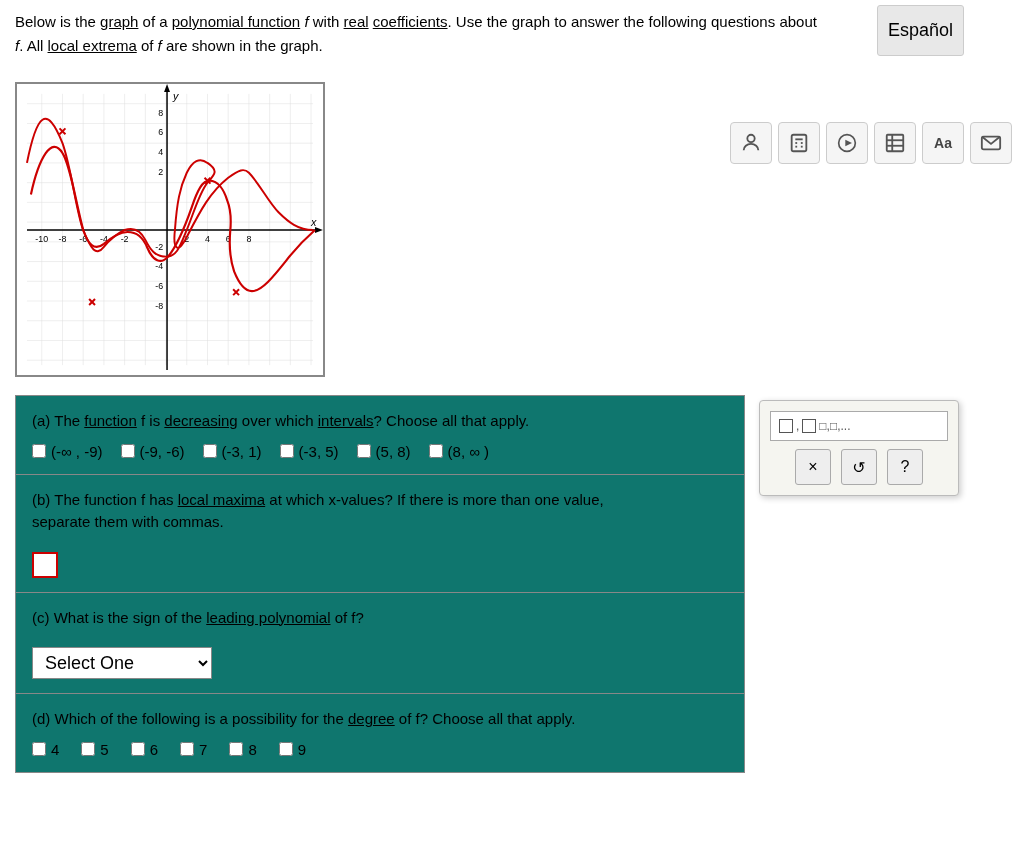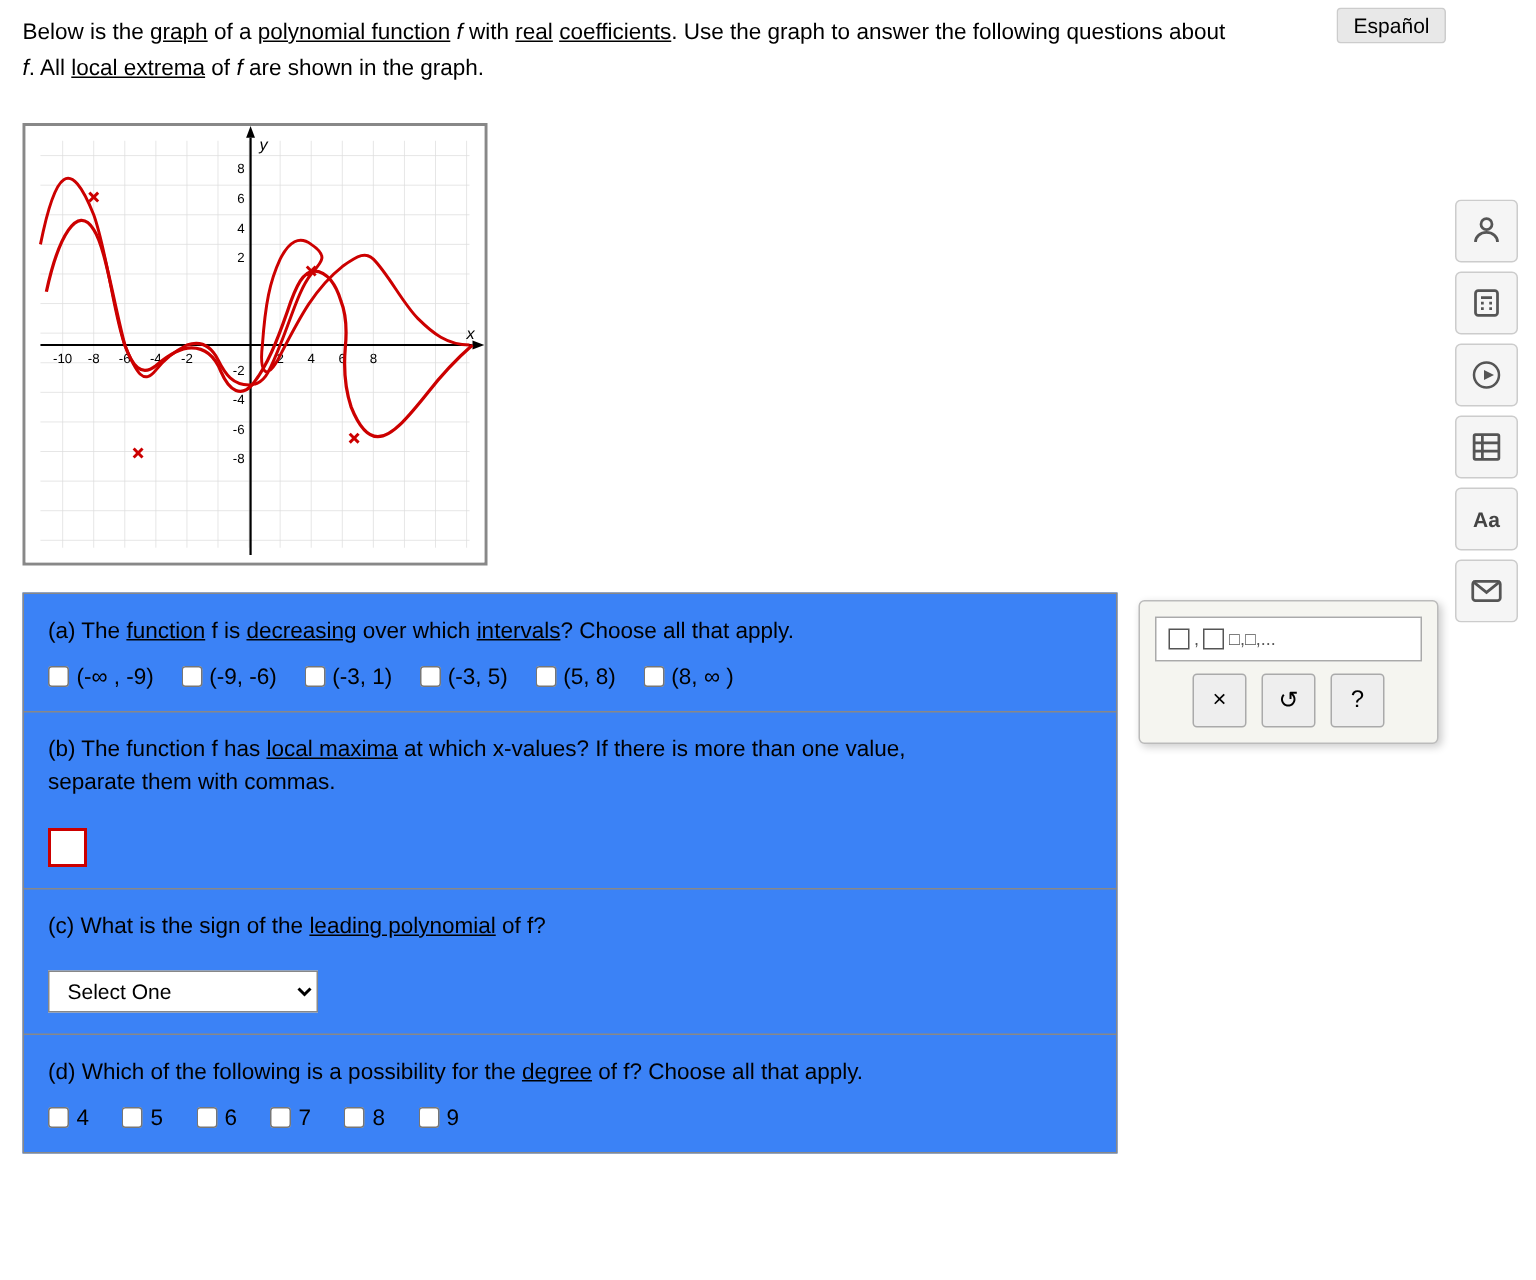--- a/index.html
+++ b/index.html
@@ -32,21 +32,21 @@
 
     
     .graph-svg {
       width: 100%;
       height: 100%;
     }
 
     .questions-box {
       border: 1px solid #888;
       width: 730px;
-      background: #3b82f6;
+      background: #0f766e;
     }
 
     .question-section {
       border-bottom: 1px solid #888;
       padding: 14px 16px;
     }
     .question-section:last-child {
       border-bottom: none;
     }
 
@@ -80,33 +80,33 @@
       width: 26px;
       height: 26px;
       display: inline-block;
       margin-top: 8px;
     }
 
     .select-dropdown {
       margin-top: 8px;
       border: 1px solid #888;
       padding: 4px 8px;
-      font-size: 14px;
+      font-size: 18px;
       width: 180px;
       background: #fff;
       cursor: pointer;
     }
 
     
     .right-toolbar {
       position: fixed;
       right: 12px;
-      top: 133px;
-      display: flex;
-      flex-direction: column;
+      top: 122px;
+      display: flex;
+      flex-direction: row;
       gap: 6px;
       z-index: 100;
     }
 
     .toolbar-btn {
       width: 42px;
       height: 42px;
       border: 1px solid #ccc;
       background: #f5f5f5;
       border-radius: 4px;
@@ -162,22 +162,22 @@
       align-items: center;
       justify-content: center;
     }
 
     .espanol-btn {
       position: fixed;
       right: 60px;
       top: 5px;
       background: #e8e8e8;
       border: 1px solid #ccc;
-      padding: 3px 10px;
-      font-size: 14px;
+      padding: 14px 10px;
+      font-size: 18px;
       border-radius: 3px;
       cursor: pointer;
     }
 
     .degree-checkboxes {
       display: flex;
       gap: 22px;
       margin-top: 8px;
       flex-wrap: wrap;
     }

